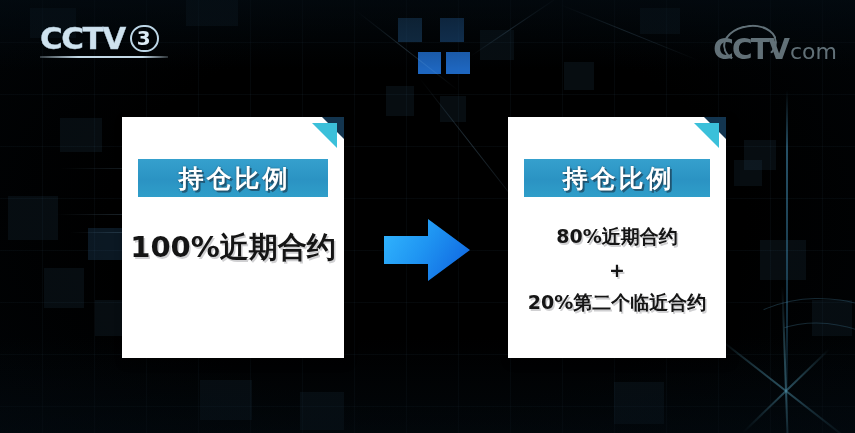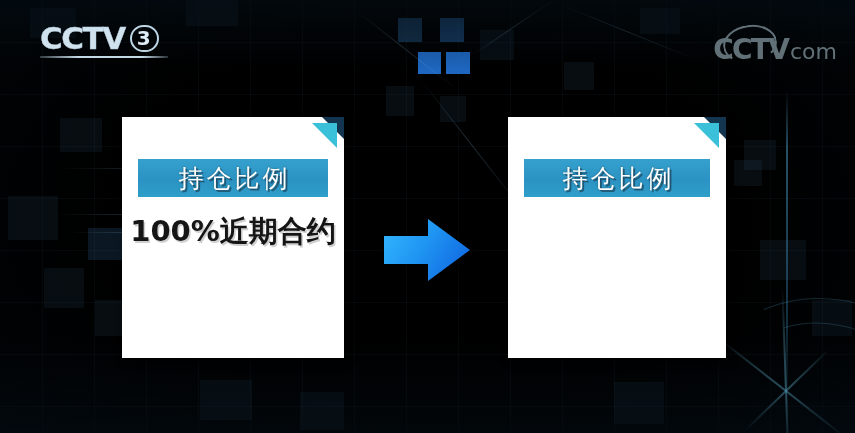--- a/index.html
+++ b/index.html
@@ -198,32 +198,33 @@
   .card-banner {
     position: absolute;
     left: 0; right: 0;
     background: linear-gradient(180deg, #35a0cd 0%, #2b93c3 55%, #2f9ec9 100%);
     display: flex;
     align-items: center;
     justify-content: center;
   }
   .card-banner .banner-text {
     font-size: 25px;
-    font-weight: 400;
+    font-weight: 700;
     color: #ffffff;
     letter-spacing: 3px;
     text-indent: 3px;
     text-shadow: 2px 2px 0 rgba(20,20,30,0.45), 0 0 2px rgba(0,0,0,0.4);
   }
   .card-body {
     position: absolute;
     left: 0; right: 0;
     display: flex;
     flex-direction: column;
     align-items: center;
+    justify-content: center;
     color: #141414;
   }
   .body-line {
     font-weight: 700;
     color: #151515;
     text-shadow: 1.5px 1.5px 0 rgba(150,150,155,0.45);
     white-space: nowrap;
   }
   .left-card .body-line { font-size: 29px; letter-spacing: 0px; }
   .right-card .body-line { font-size: 19px; letter-spacing: 0px; }
@@ -327,15 +328,20 @@
       <path d="M0,17 L44,17 L44,0 L86,31 L44,62 L44,45 L0,45 Z" fill="url(#arrGrad)"></path>
     </svg>
   </div>
 
   <div class="card right-card" style="left:508px; top:117px; width:218px; height:241px;">
     <div class="fold-notch"></div>
     <div class="fold-tri"></div>
     <div class="card-banner" style="top:42px; height:38px; margin:0 16px;">
       <span class="banner-text">持仓比例</span>
     </div>
+    <div class="card-body" style="top:98px; height:110px;">
+      <div class="body-line">80%近期合约</div>
+      <div class="body-line plus-line">+</div>
+      <div class="body-line">20%第二个临近合约</div>
+    </div>
   </div>
 
 </div>
 
 </body></html>

